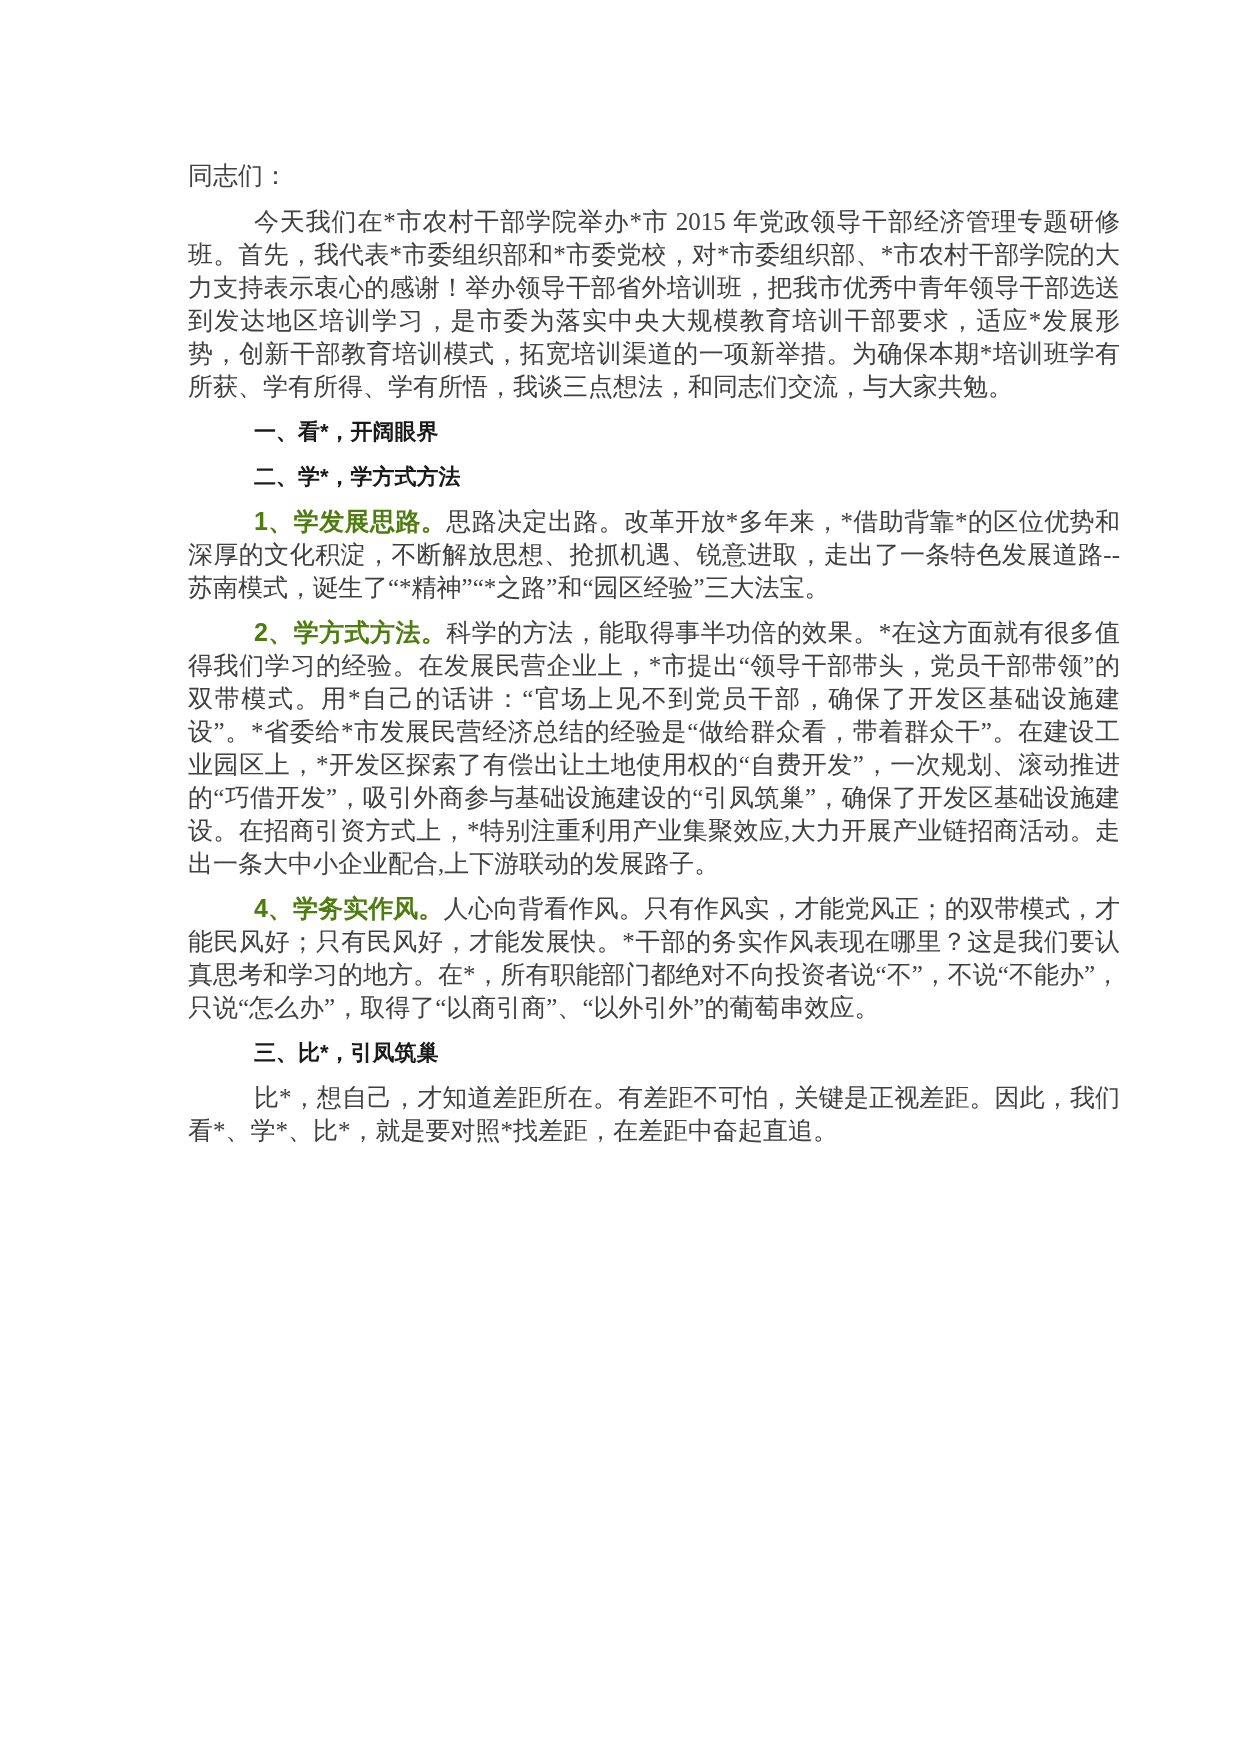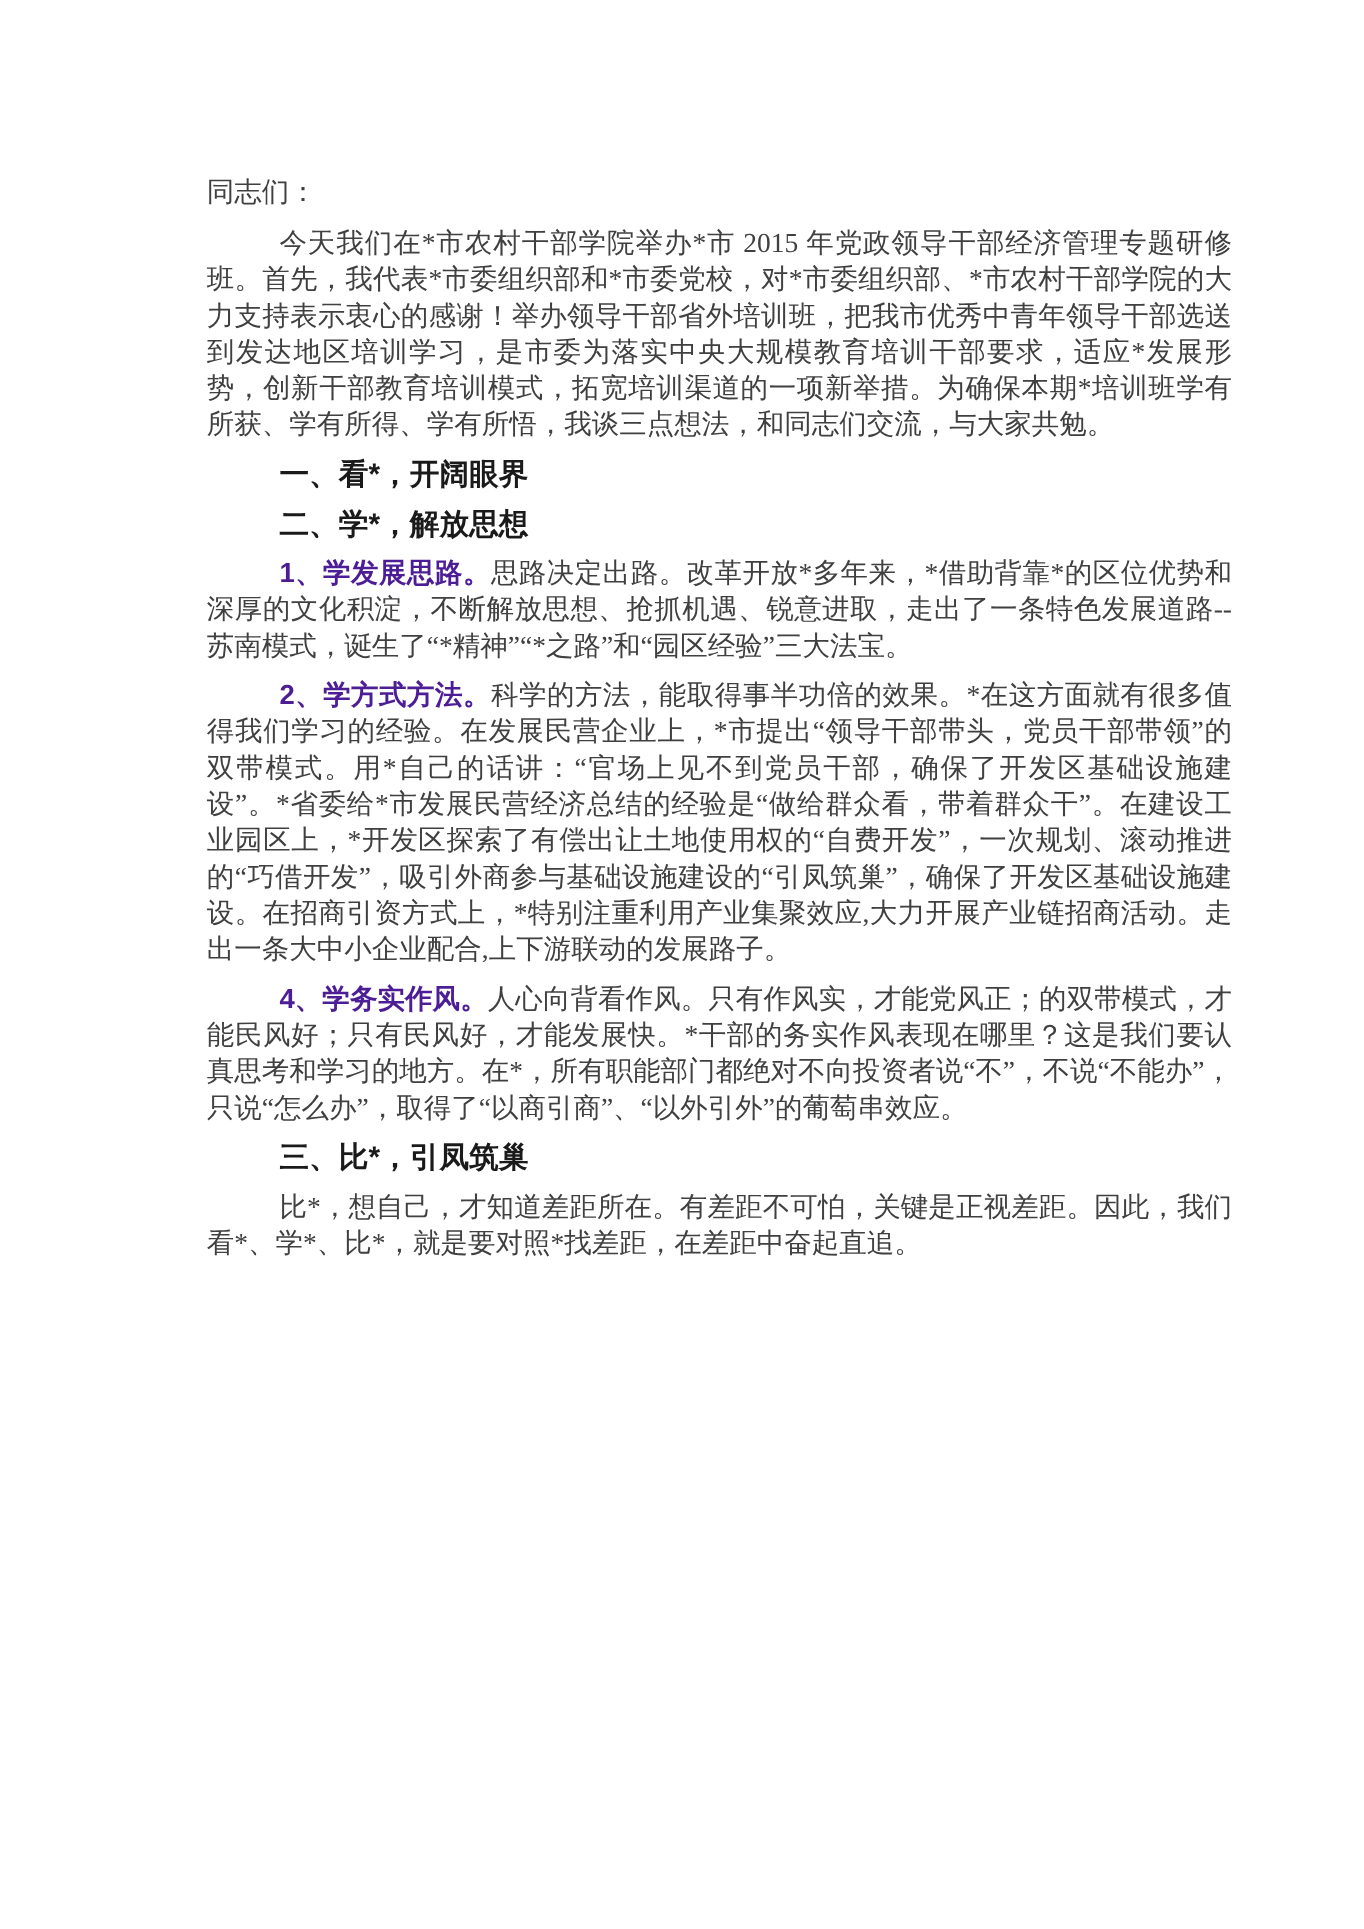--- a/index.html
+++ b/index.html
@@ -27,43 +27,43 @@
   .doc p {
     margin: 12px 0;
     text-indent: 66px;
   }
   .doc p.salutation {
     margin: 0 0 13px 0;
     text-indent: 0;
   }
   .doc h2.sec-heading {
     font-family: "Liberation Sans", "DejaVu Sans", sans-serif;
-    font-size: 27px;
+    font-size: 22px;
     line-height: 33px;
     font-weight: 700;
     color: #1a1a1a;
     margin: 12px 0;
     text-indent: 66px;
   }
   .doc .lead {
     font-family: "Liberation Sans", "DejaVu Sans", sans-serif;
     font-weight: 700;
-    color: #4c1d95;
+    color: #4d7c0f;
   }
 </style>
 </head>
 <body>
 
 <div class="page">
   <div class="doc">
     <p class="salutation">同志们：</p>
     <div id="doc-body">
         <p class="para"><span>今天我们在*市农村干部学院举办*市 2015 年党政领导干部经济管理专题研修班。首先，我代表*市委组织部和*市委党校，对*市委组织部、*市农村干部学院的大力支持表示衷心的感谢！举办领导干部省外培训班，把我市优秀中青年领导干部选送到发达地区培训学习，是市委为落实中央大规模教育培训干部要求，适应*发展形势，创新干部教育培训模式，拓宽培训渠道的一项新举措。为确保本期*培训班学有所获、学有所得、学有所悟，我谈三点想法，和同志们交流，与大家共勉。</span></p>
         <h2 class="sec-heading">一、看*，开阔眼界</h2>
-        <h2 class="sec-heading">二、学*，解放思想</h2>
+        <h2 class="sec-heading">二、学*，学方式方法</h2>
         <p class="para"><strong class="lead">1、学发展思路。</strong><span>思路决定出路。改革开放*多年来，*借助背靠*的区位优势和深厚的文化积淀，不断解放思想、抢抓机遇、锐意进取，走出了一条特色发展道路--苏南模式，诞生了“*精神”“*之路”和“园区经验”三大法宝。</span></p>
         <p class="para"><strong class="lead">2、学方式方法。</strong><span>科学的方法，能取得事半功倍的效果。*在这方面就有很多值得我们学习的经验。在发展民营企业上，*市提出“领导干部带头，党员干部带领”的双带模式。用*自己的话讲：“官场上见不到党员干部，确保了开发区基础设施建设”。*省委给*市发展民营经济总结的经验是“做给群众看，带着群众干”。在建设工业园区上，*开发区探索了有偿出让土地使用权的“自费开发”，一次规划、滚动推进的“巧借开发”，吸引外商参与基础设施建设的“引凤筑巢”，确保了开发区基础设施建设。在招商引资方式上，*特别注重利用产业集聚效应,大力开展产业链招商活动。走出一条大中小企业配合,上下游联动的发展路子。</span></p>
         <p class="para"><strong class="lead">4、学务实作风。</strong><span>人心向背看作风。只有作风实，才能党风正；的双带模式，才能民风好；只有民风好，才能发展快。*干部的务实作风表现在哪里？这是我们要认真思考和学习的地方。在*，所有职能部门都绝对不向投资者说“不”，不说“不能办”，只说“怎么办”，取得了“以商引商”、“以外引外”的葡萄串效应。</span></p>
         <h2 class="sec-heading">三、比*，引凤筑巢</h2>
         <p class="para"><span>比*，想自己，才知道差距所在。有差距不可怕，关键是正视差距。因此，我们看*、学*、比*，就是要对照*找差距，在差距中奋起直追。</span></p>
       </div>
   </div>
 </div>
 
 </body></html>

